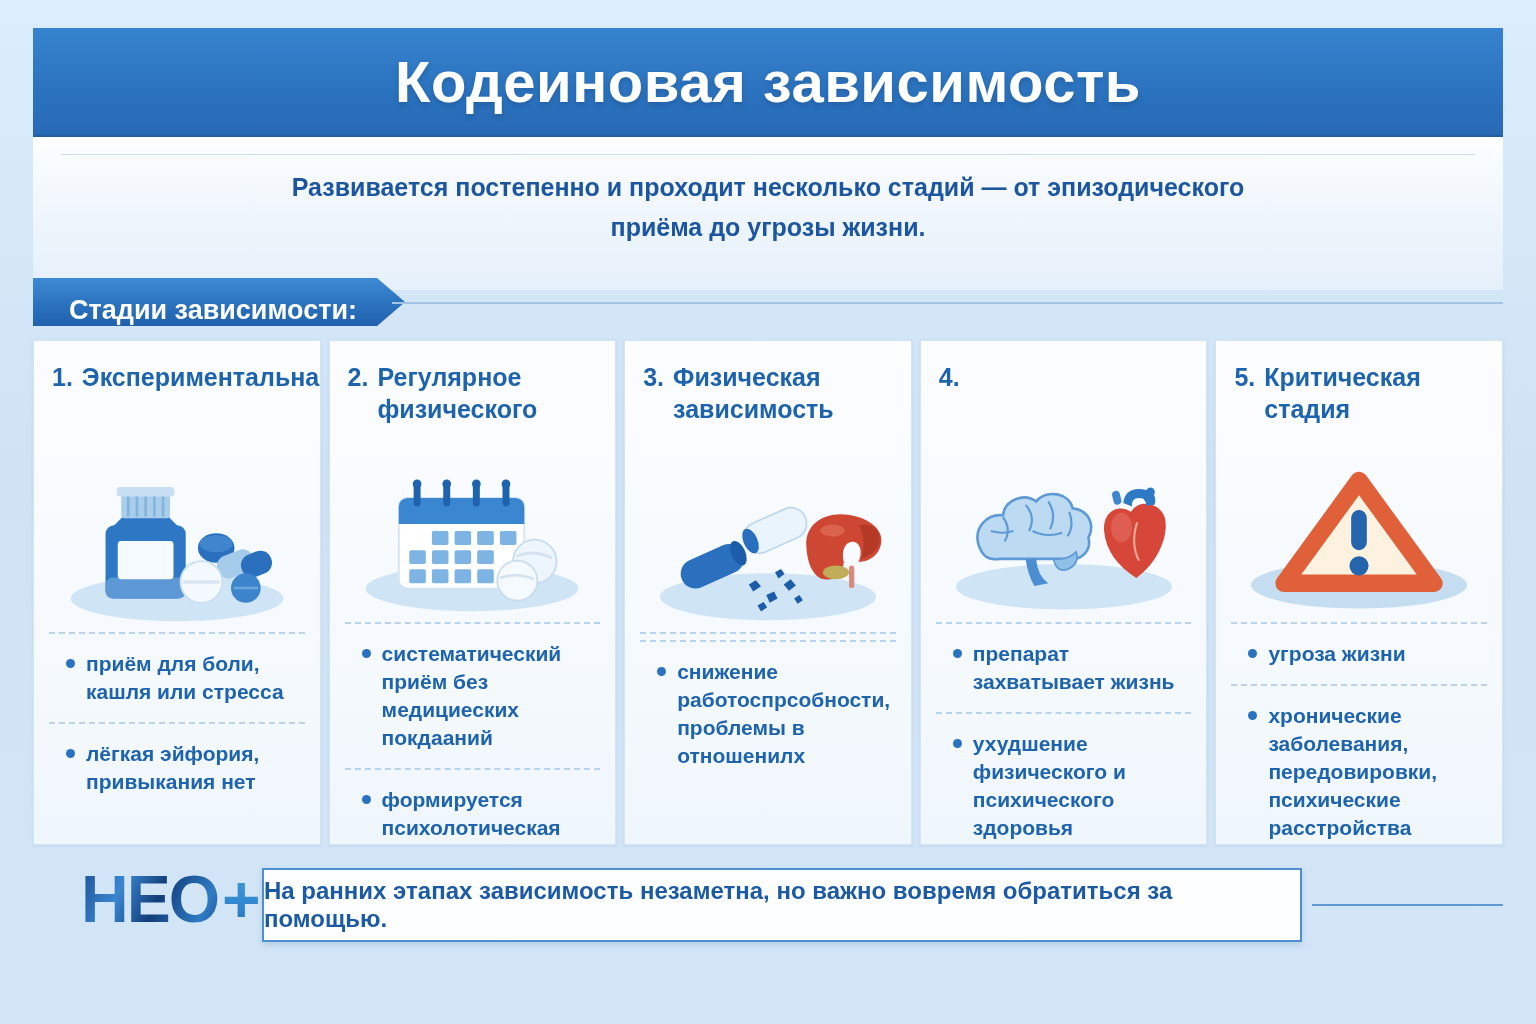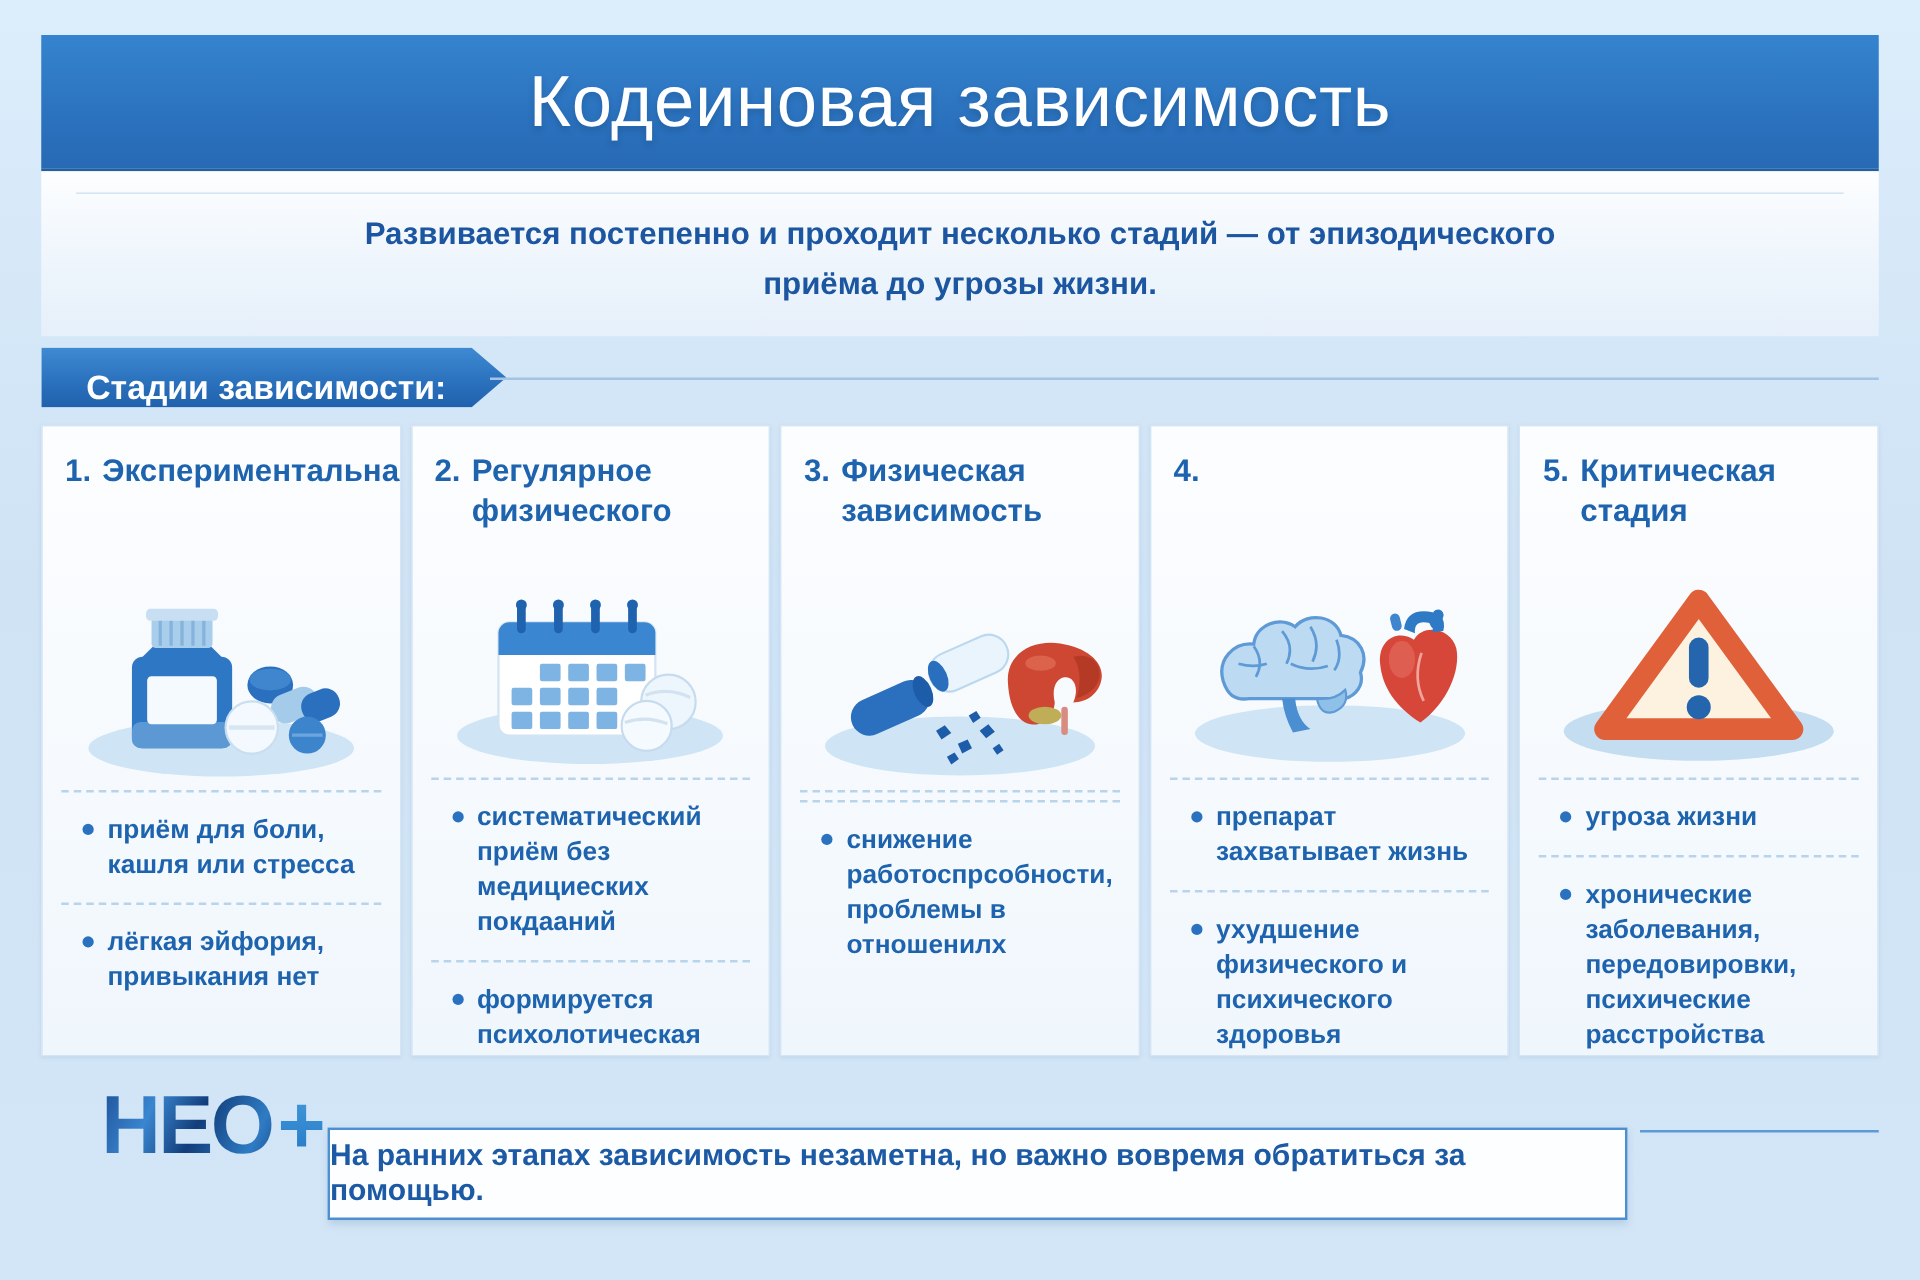--- a/index.html
+++ b/index.html
@@ -5,25 +5,25 @@
   html,body{margin:0;padding:0;}
   body{font-family:"Liberation Sans",sans-serif;}
   .page{position:relative;width:1536px;height:1024px;overflow:hidden;
         background:linear-gradient(180deg,#dcedfb 0%,#cfe3f5 45%,#d3e6f7 100%);}
 
   
   .header{position:absolute;left:33px;top:28px;width:1470px;height:107px;
           background:linear-gradient(180deg,#3583ce 0%,#2a70bc 70%,#2869b4 100%);
           display:flex;align-items:center;justify-content:center;
           border-bottom:2px solid #245f9f;}
-  .header-title{margin:0;font-size:58px;font-weight:400;color:#ffffff;letter-spacing:.5px;
+  .header-title{margin:0;font-size:58px;font-weight:700;color:#ffffff;letter-spacing:.5px;
           text-shadow:0 3px 5px rgba(18,58,105,.28);}
 
   
-  .subtitle-panel{position:absolute;left:33px;top:137px;width:1470px;height:132px;
+  .subtitle-panel{position:absolute;left:33px;top:137px;width:1470px;height:153px;
           background:linear-gradient(180deg,#fdfeff 0%,#eef5fc 55%,#e6f0fa 100%);}
   .subtitle-rule{position:absolute;left:28px;top:17px;width:1414px;height:1px;background:#c9dff1;}
   .subtitle-text{position:absolute;left:0;right:0;top:30px;margin:0 auto;max-width:1010px;
           text-align:center;font-size:25px;line-height:1.6;color:#1c55a0;font-weight:bold;}
 
   
   .ribbon{position:absolute;left:33px;top:278px;height:48px;padding:0 48px 0 36px;
           background:linear-gradient(180deg,#3e8ad2 0%,#2a70bc 60%,#2061ad 100%);
           clip-path:polygon(0 0,calc(100% - 28px) 0,100% 50%,calc(100% - 28px) 100%,0 100%);
           display:flex;align-items:flex-end;}
@@ -42,21 +42,21 @@
   .sep{border-top:2px dashed #b7d4ec;margin:3px 15px;}
   .bullet{display:flex;gap:11px;padding:13px 10px 13px 32px;color:#1e63ae;font-size:21px;line-height:1.33;font-weight:bold;}
   .dot{flex:0 0 9px;width:9px;height:9px;border-radius:50%;background:#2a72c0;margin-top:9px;}
 
   
   .logo{position:absolute;left:46px;top:866px;font-size:66px;font-weight:800;letter-spacing:-2px;line-height:1;}
   .logo-neo{background:linear-gradient(115deg,#1b4d92 0%,#3a86d0 30%,#123d7a 55%,#2f7cc4 85%,#1b4d92 100%);
         -webkit-background-clip:text;background-clip:text;color:transparent;margin-left:35px;}
   .logo-plus{background:linear-gradient(180deg,#4aa0e0 0%,#1f74c0 100%);
         -webkit-background-clip:text;background-clip:text;color:transparent;padding-left:4px;}
-  .note-box{position:absolute;left:262px;top:902px;width:1036px;height:70px;background:#fdfeff;
+  .note-box{position:absolute;left:262px;top:868px;width:1036px;height:70px;background:#fdfeff;
         border:2px solid #4e8fd0;box-shadow:0 3px 6px rgba(90,130,175,.25);
         display:flex;align-items:center;justify-content:center;}
   .note-text{color:#1c5aa5;font-size:24px;font-weight:bold;}
   .footer-line{position:absolute;left:1312px;top:904px;width:191px;height:2px;background:#5e9ad6;}
 </style>
 </head>
 <body>
 
 <div class="page">
 

